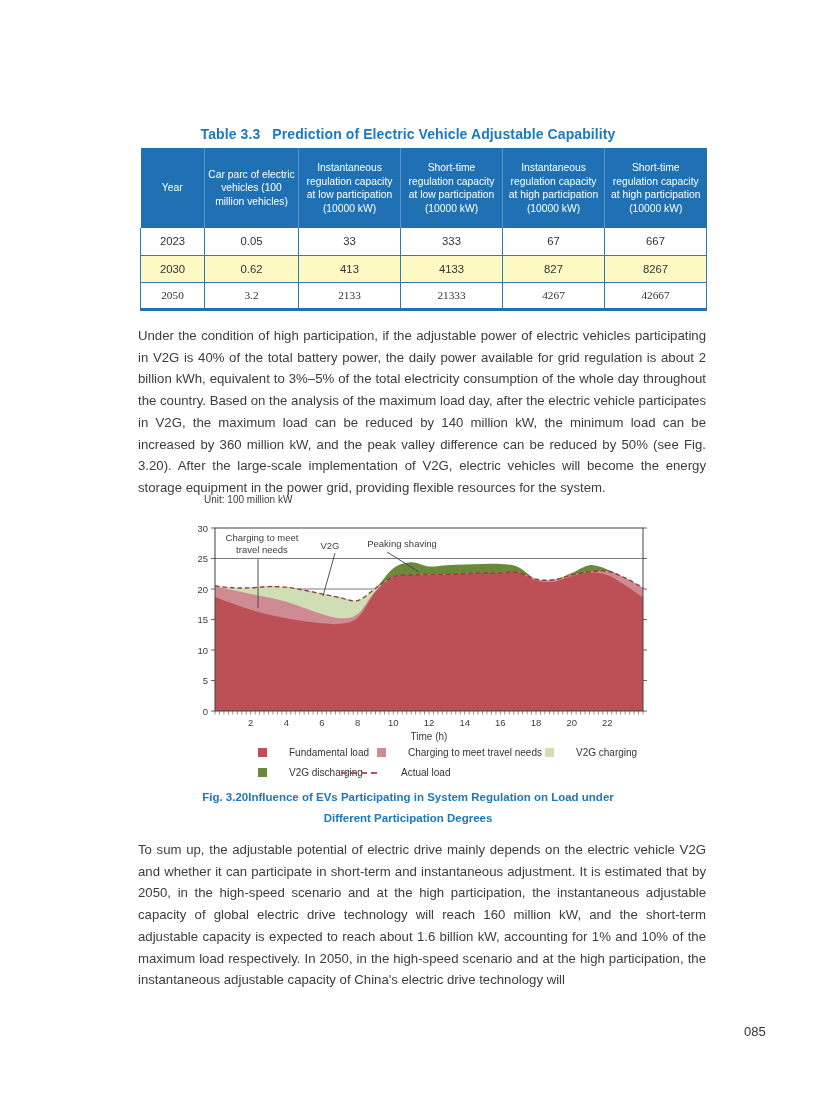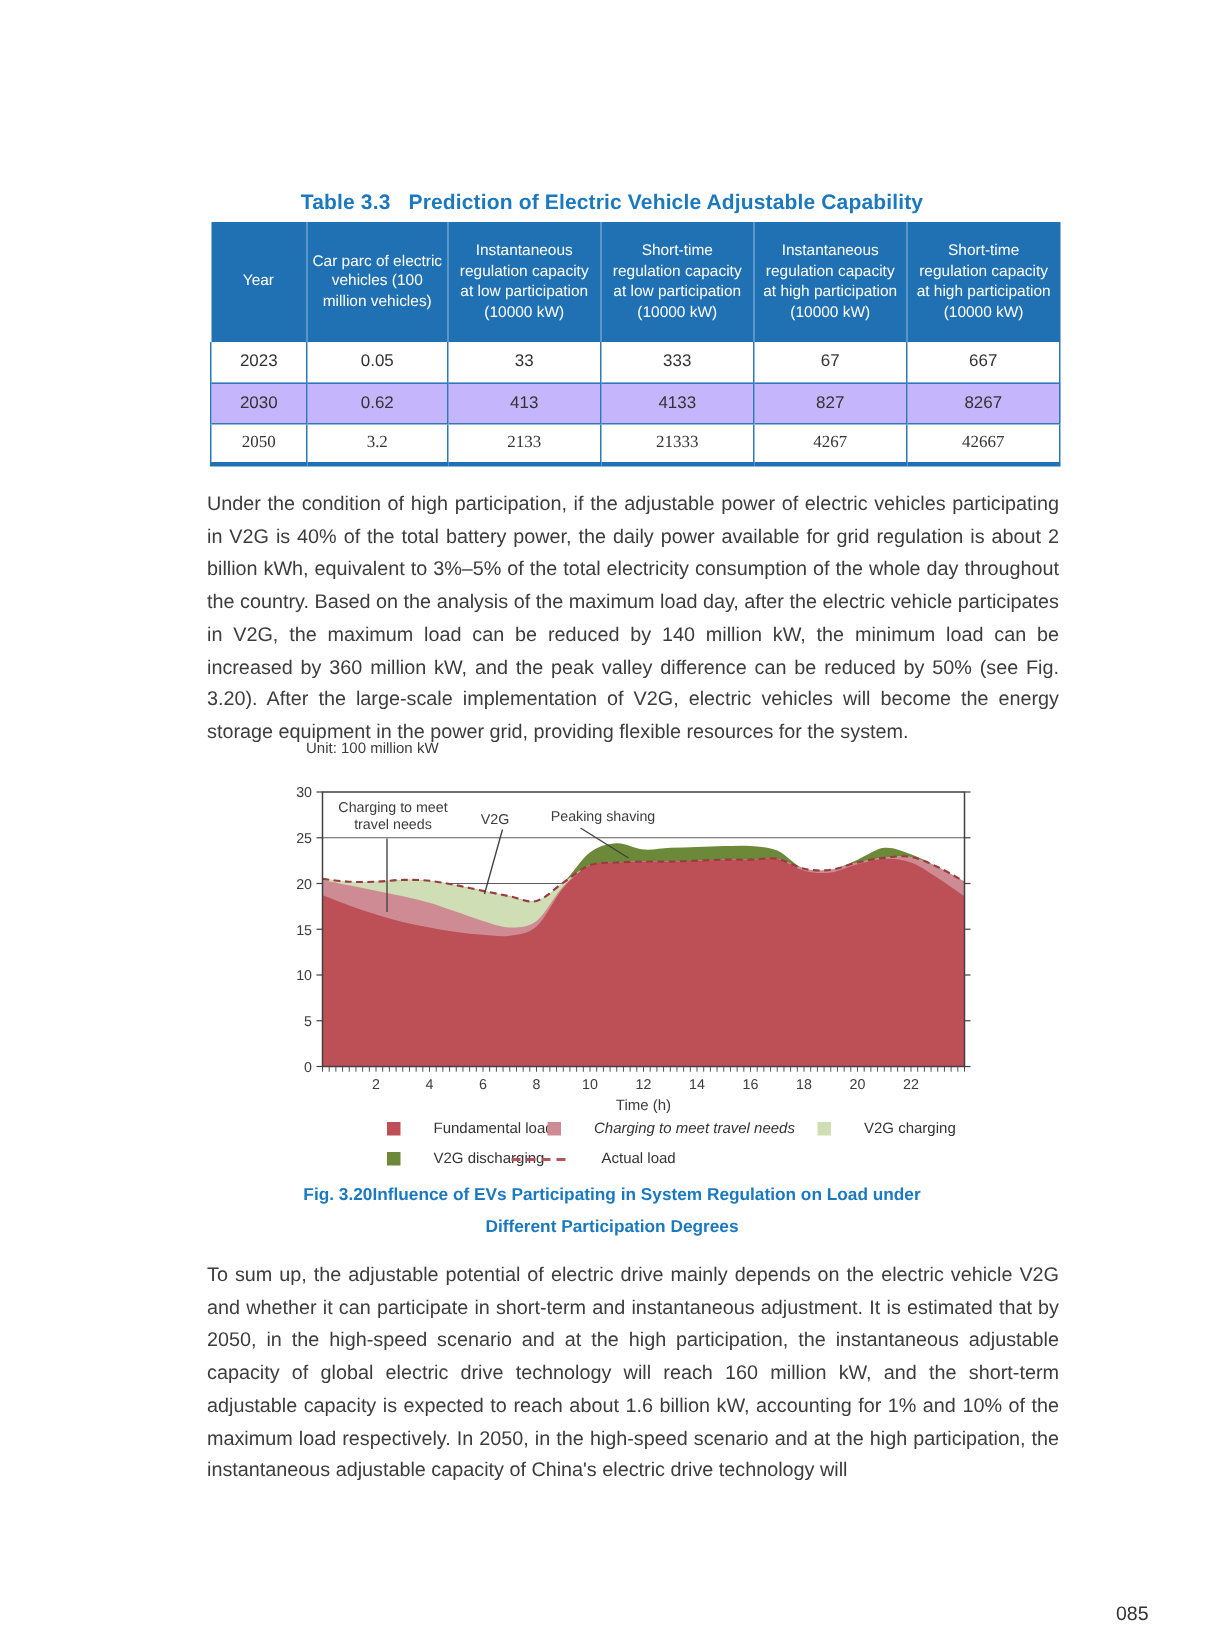--- a/index.html
+++ b/index.html
@@ -22,50 +22,50 @@
     line-height:13.5px; text-align:center; vertical-align:middle;
     border-left:1px solid #5d97c9; padding:6px 3px; height:80px;
   }
   .ev-table th:first-child { border-left:none; }
   .ev-table td {
     font-size:11.3px; color:#333; text-align:center; vertical-align:middle;
     height:27px; border-left:1px solid #2e79ba; border-right:1px solid #2e79ba;
     border-top:1px solid #2e79ba; background:#fff;
   }
   .ev-table tbody tr:first-child td { border-top:none; }
-  .ev-table tbody tr.striped td { background:#c4b5fd; }
+  .ev-table tbody tr.striped td { background:#fef9c3; }
   .ev-table tbody tr:last-child td { border-bottom:3px solid #2071b3;font-family:Liberation Serif, serif; }
   .body-par {
     position:absolute; left:138px; width:568px; text-align:justify;
     font-size:13.2px; line-height:21.7px; color:#3c3c3c;
   }
   #p1 { top:325px; }
   #p2 { top:839px; }
   .unit-label { position:absolute; left:204px; top:494px; font-size:10px; color:#3c3c3c; }
   #load-chart { position:absolute; left:176px; top:496px; }
   .legend-item { position:absolute; display:flex; align-items:center; font-size:10px; color:#333; white-space:nowrap;gap:16px; }
   .sw { width:9px; height:9px; margin-right:6px; display:inline-block; flex:0 0 auto; }
   .sw-fund  { background:#bd5056; }
   .sw-chg   { background:#cf8b93; }
   .sw-v2gc  { background:#cfdeb5; }
   .sw-v2gd  { background:#6c8939; }
   .dash-sw  { width:36px; height:0; border-top:2px dashed #b4555a; margin-right:8px; flex:0 0 auto; }
   #li1 { left:258px; top:747px; }
-  #li2 { left:365px; top:747px;font-style:italic; }
+  #li2 { left:377px; top:747px; }
   #li3 { left:545px; top:747px; }
   #li4 { left:258px; top:767px; }
   #li5 { left:341px; top:767px; }
   .fig-caption {
     position:absolute; left:124px; width:568px; text-align:center;
     font-weight:bold; font-size:11.5px; color:#1b79c0;
   }
   #cap1 { top:791px; }
   #cap2 { top:812px; }
   .cap-label { }
-  .page-num { position:absolute; left:744px; top:1024px; font-size:13px; color:#333;margin-top:44px; }
+  .page-num { position:absolute; left:744px; top:1024px; font-size:13px; color:#333; }
 </style>
 </head>
 <body>
 
 <div class="page">
 
   <div class="table-title">
     <span class="tt-label">Table 3.3</span><span>Prediction of Electric Vehicle Adjustable Capability</span>
   </div>
 

